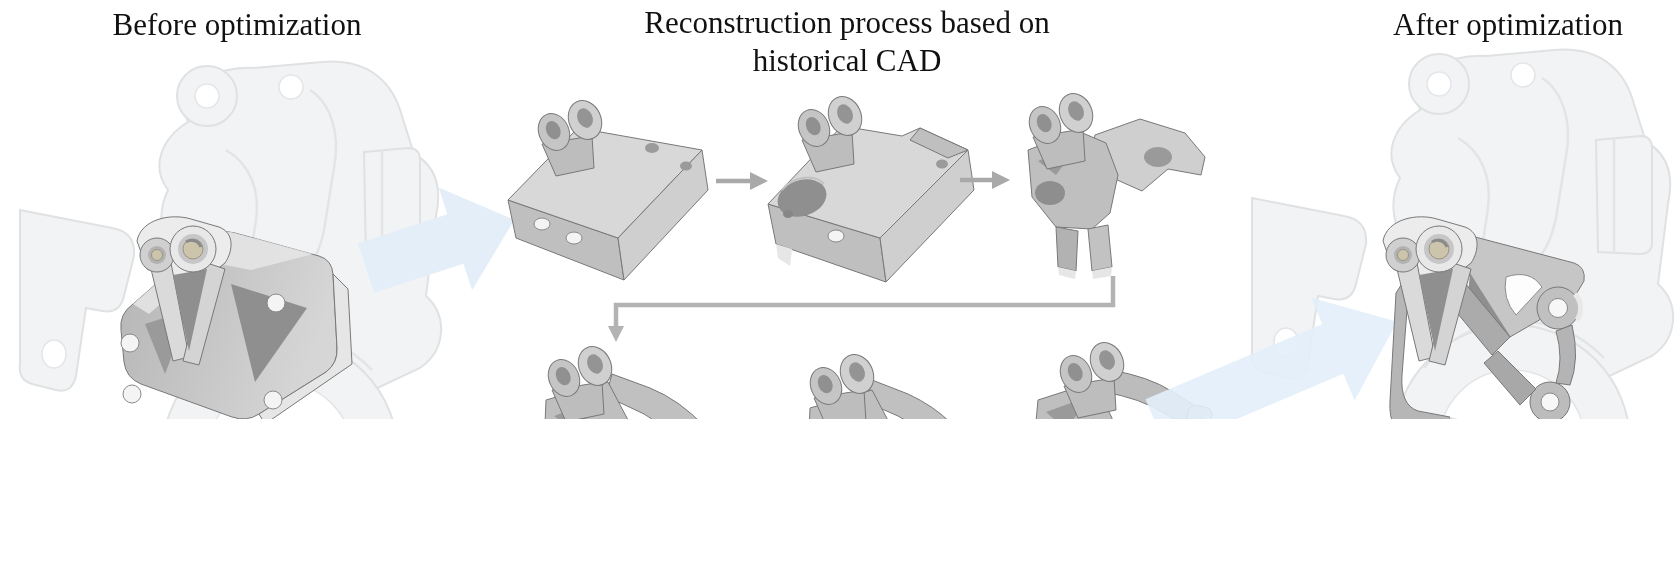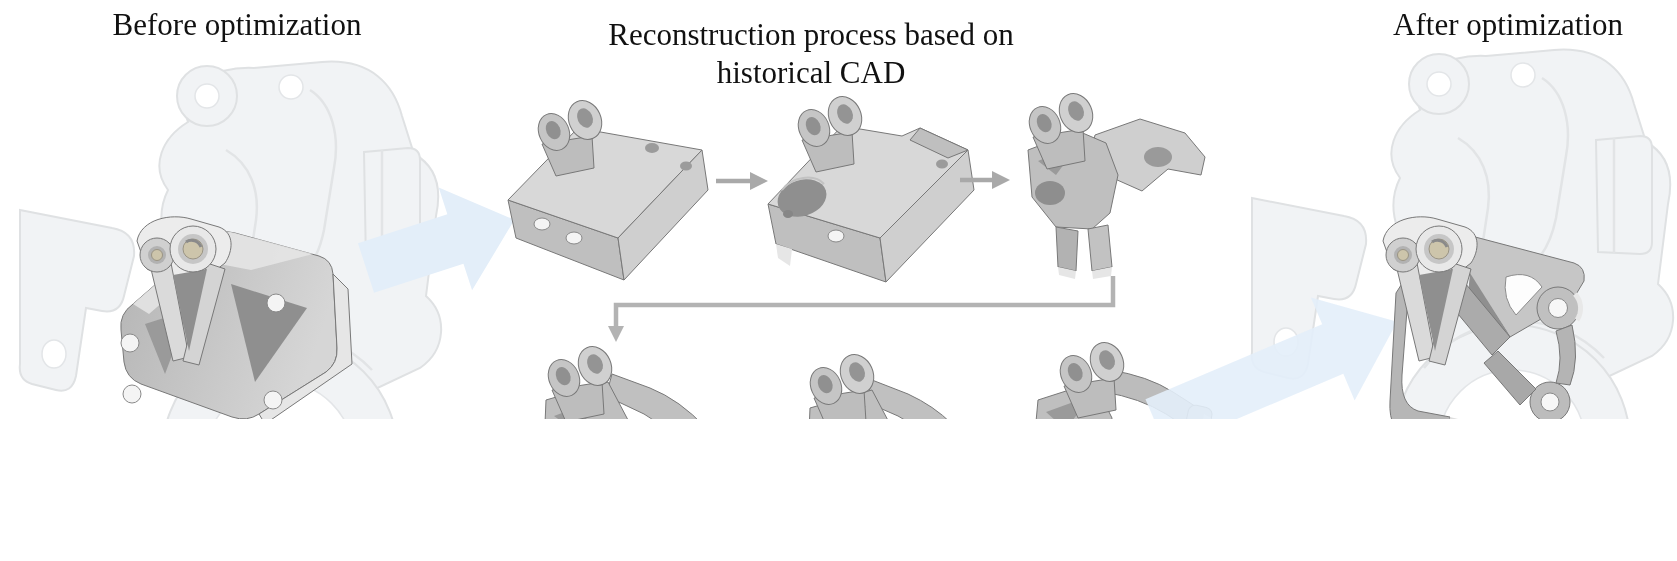--- a/index.html
+++ b/index.html
@@ -1,21 +1,21 @@
 <!DOCTYPE html>
 <html style="--background: #ffffff; --title-text: #111111; --part-face-top: #d8d8d8; --part-face-mid: #bfbfbf; --part-face-side: #cfcfcf; --part-face-light: #e6e6e6; --part-face-dark: #9a9a9a; --part-recess: #8f8f8f; --part-edge: #787878; --ghost-fill: #eff1f3; --ghost-edge: #d8dbdd; --bushing-brass: #cdc5ab; --arrow-gray: #a9a9a9; --arrow-blue: #e3eef9;"><head>
 <meta charset="utf-8">
 <style>
   html,body{margin:0;padding:0;background:#fff;}
   .figure{position:relative;width:1677px;height:419px;background:var(--background,#ffffff);
           overflow:hidden;font-family:"Liberation Serif",serif;}
   .title{position:absolute;text-align:center;font-size:31px;line-height:1.23;
          color:var(--title-text,#111111);}
   .title-before{left:57px;top:6px;width:360px;}
-  .title-middle{left:576px;top:4px;width:470px;margin-top:12px;}
+  .title-middle{left:612px;top:4px;width:470px;}
   .title-after{left:1320px;top:6px;width:376px;}
   svg.canvas{position:absolute;left:0;top:0;}
 
   
   .edge{stroke:var(--part-edge,#787878);stroke-width:1;stroke-linejoin:round;}
   .fTop{fill:var(--part-face-top,#d8d8d8);}
   .fMid{fill:var(--part-face-mid,#bfbfbf);}
   .fSide{fill:var(--part-face-side,#cfcfcf);}
   .fLight{fill:var(--part-face-light,#e6e6e6);}
   .fDark{fill:var(--part-face-dark,#9a9a9a);}

